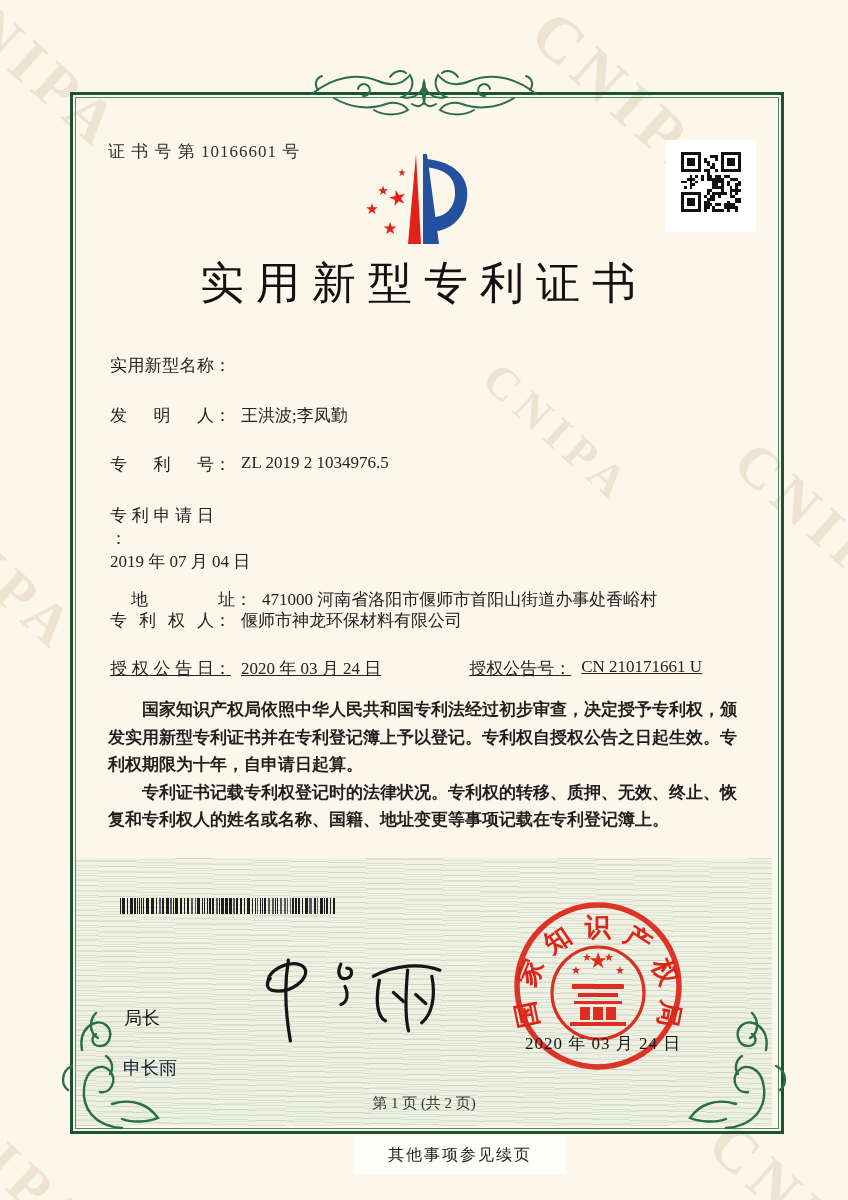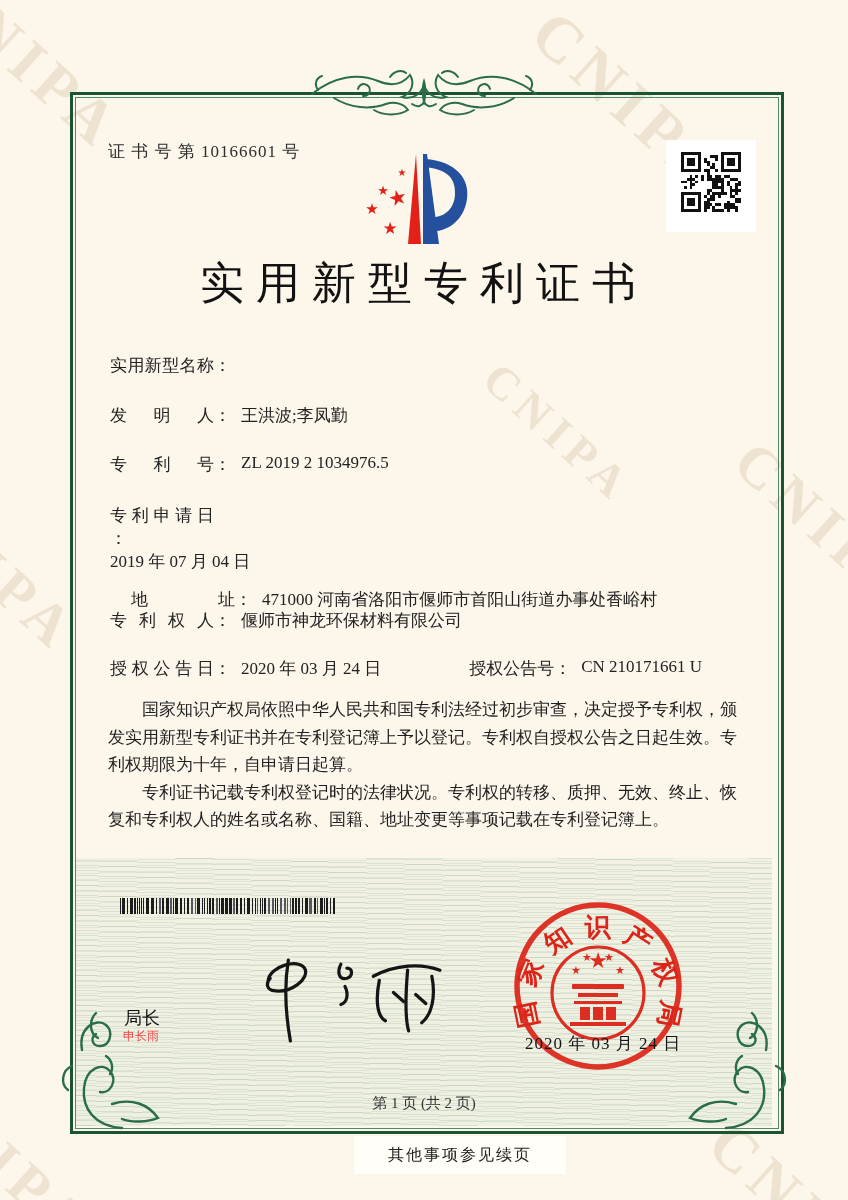--- a/index.html
+++ b/index.html
@@ -28,26 +28,26 @@
   
   .frow{position:absolute;left:110px;font-size:17px;display:flex;color:#222;}
   .frow .label{display:inline-block;width:104px;text-align:justify;text-align-last:justify;
                text-justify:inter-character;}
   .frow .colon{margin-right:10px;}
   .frow .value{white-space:nowrap;}
   .grant2{margin-left:88px;display:flex;}
   .grant2 .label{width:auto;text-align:left;text-align-last:auto;}
   
   .paras{position:absolute;left:108px;top:696px;width:638px;font-size:17px;line-height:27.5px;
-         color:#1f1f1f;}
+         color:#1f1f1f;font-weight:bold;}
   .paras p{margin:0;text-indent:2em;}
   
   .barcode{position:absolute;left:120px;top:898px;width:216px;height:16px;}
   .director-label{position:absolute;left:124px;top:970px;font-size:18px;color:#111;margin-top:36px;}
-  .director-name{position:absolute;left:123px;top:1028px;font-size:12px;color:#ef4444;}
+  .director-name{position:absolute;left:123px;top:1056px;font-size:18px;color:#0f172a;}
   .signature{position:absolute;left:252px;top:950px;width:196px;height:96px;}
   .seal{position:absolute;left:510px;top:900px;width:176px;height:172px;}
   .seal-date{position:absolute;left:518px;top:1032px;width:170px;text-align:center;
              font-size:17px;color:#141414;letter-spacing:1px;}
   .page-info{position:absolute;left:0;right:0;top:1094px;text-align:center;font-size:15px;color:#333;}
   .footer-note-box{position:absolute;left:318px;top:1136px;width:212px;height:38px;background:#fffef8;
                    display:flex;align-items:center;justify-content:center;font-size:16px;color:#222;
                    letter-spacing:2px;margin-left:36px;}
   .ornament{position:absolute;}
 </style>
@@ -278,21 +278,21 @@
   <div class="frow" style="top:584px;margin-top:25px;">
     <span class="label">专利权人</span>
       <span class="colon">：</span>
     <span class="value">偃师市神龙环保材料有限公司</span>
   </div>
   <div class="frow" style="top:588px;margin-left:21px;">
     <span class="label">地　　　址</span>
       <span class="colon">：</span>
     <span class="value">471000 河南省洛阳市偃师市首阳山街道办事处香峪村</span>
   </div>
-  <div class="frow" style="top:657px;">
+  <div class="frow" style="top:657px;text-decoration:underline;">
     <span class="label">授权公告日</span>
       <span class="colon">：</span>
     <span class="value">2020 年 03 月 24 日</span>
     <span class="grant2">
       <span class="label">授权公告号</span>
         <span class="colon">：</span>
       <span class="value">CN 210171661 U</span>
     </span>
   </div>
 

